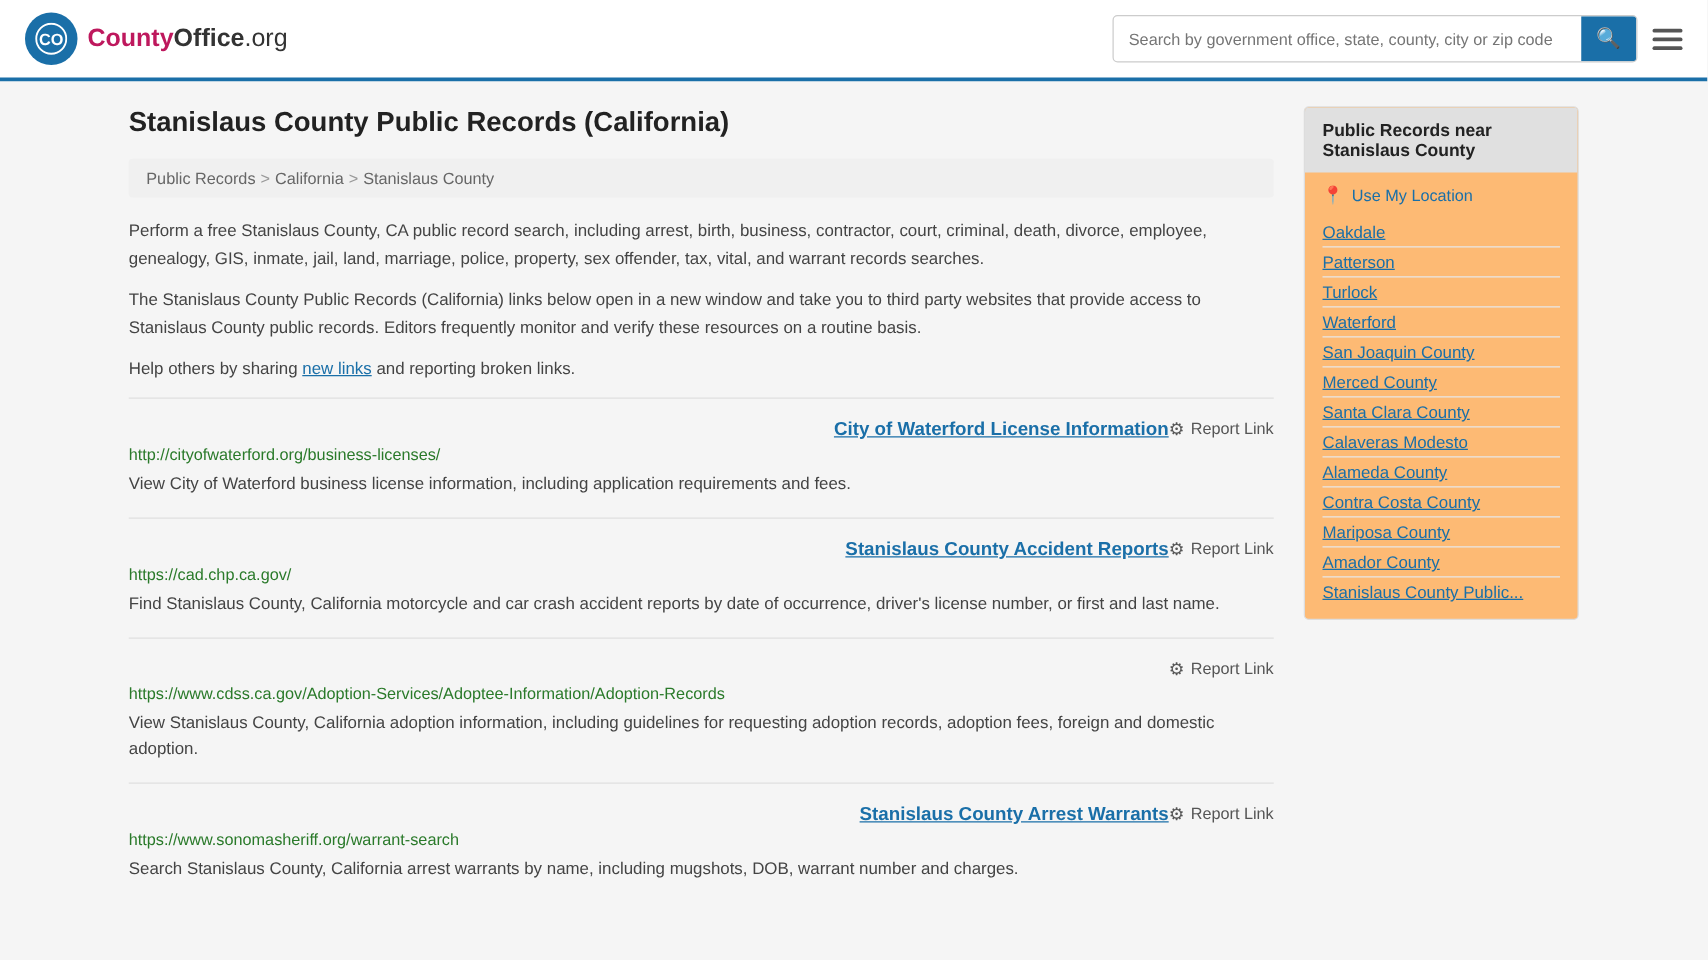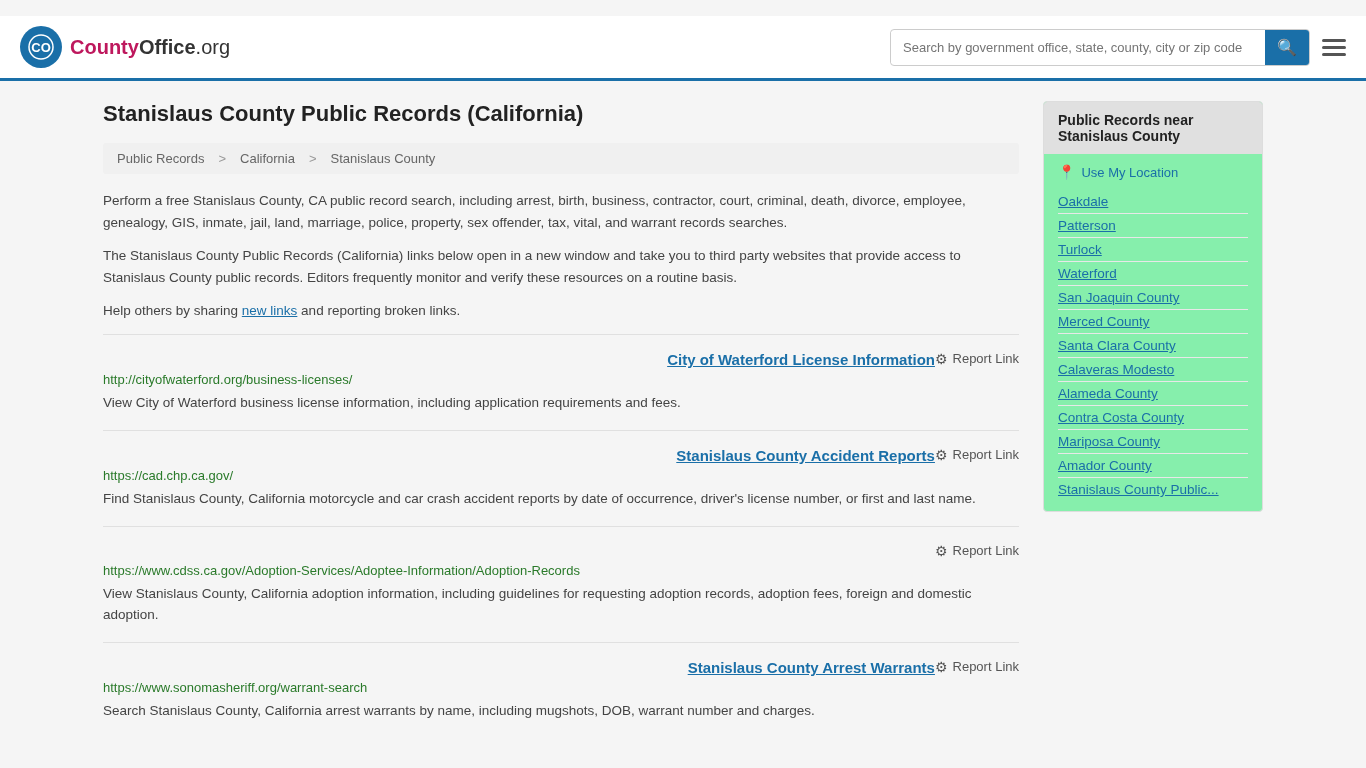--- a/index.html
+++ b/index.html
@@ -6,21 +6,20 @@
     body { font-family: Arial, sans-serif; font-size: 14px; color: #333; background: #f5f5f5; }
 
     
     .header {
       background: #fff;
       border-bottom: 3px solid #1a6fa8;
       padding: 10px 20px;
       display: flex;
       align-items: center;
       justify-content: space-between;
-      margin-top: 16px;
     }
     .logo-area {
       display: flex;
       align-items: center;
       gap: 8px;
     }
     .logo-circle {
       width: 42px;
       height: 42px;
       border-radius: 50%;
@@ -112,21 +111,21 @@
     
     .breadcrumb {
       background: #f0f0f0;
       padding: 8px 14px;
       border-radius: 3px;
       font-size: 13px;
       color: #666;
       margin-bottom: 16px;
       display: flex;
       align-items: center;
-      gap: 14px;
+      gap: 4px;
     }
     .breadcrumb a {
       color: #666;
       text-decoration: none;
     }
     .breadcrumb .separator { color: #999; }
 
     
     .description {
       font-size: 13.5px;
@@ -176,21 +175,21 @@
       margin-bottom: 6px;
     }
     .record-desc {
       font-size: 13.5px;
       color: #444;
       line-height: 1.55;
     }
 
     
     .sidebar-box {
-      background: #86efac;
+      background: #fdba74;
       border: 1px solid #ddd;
       border-radius: 4px;
       overflow: hidden;
     }
     .sidebar-title {
       background: #e0e0e0;
       padding: 10px 14px;
       font-size: 14px;
       font-weight: bold;
       color: #222;

